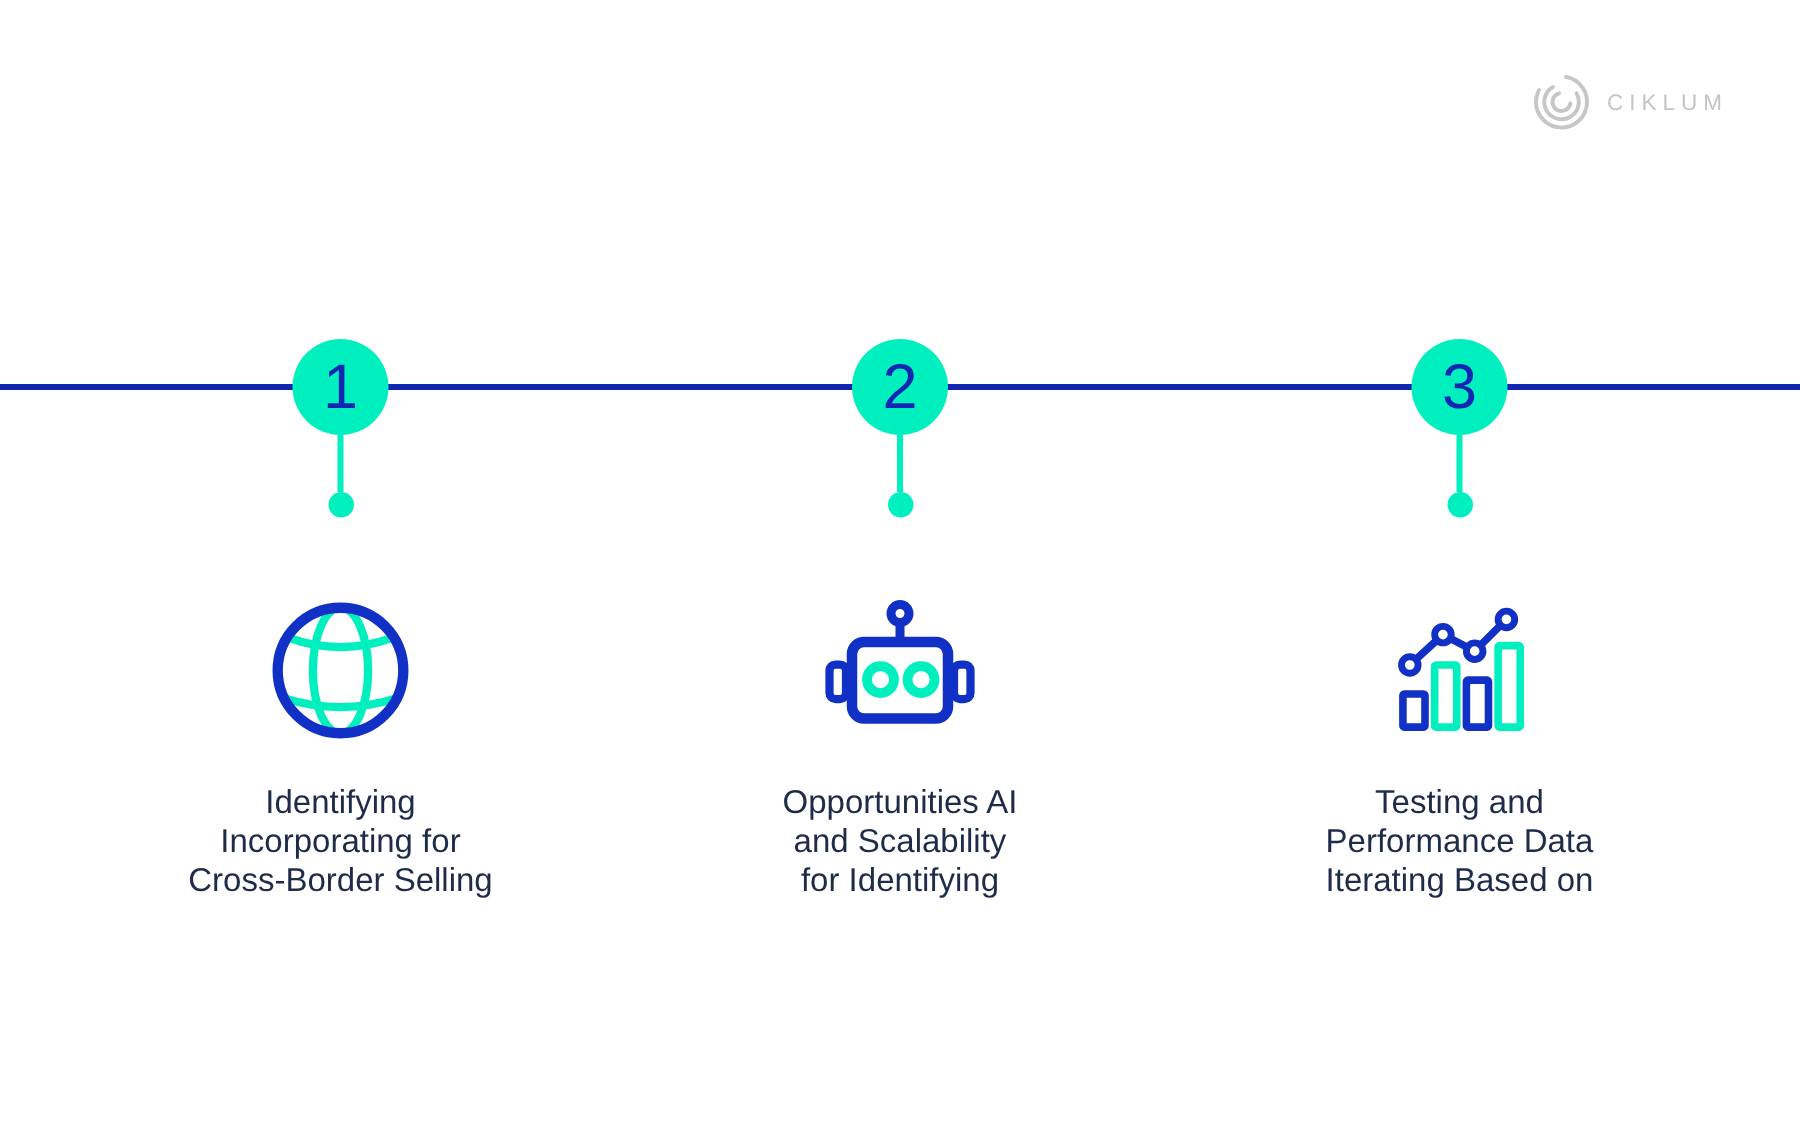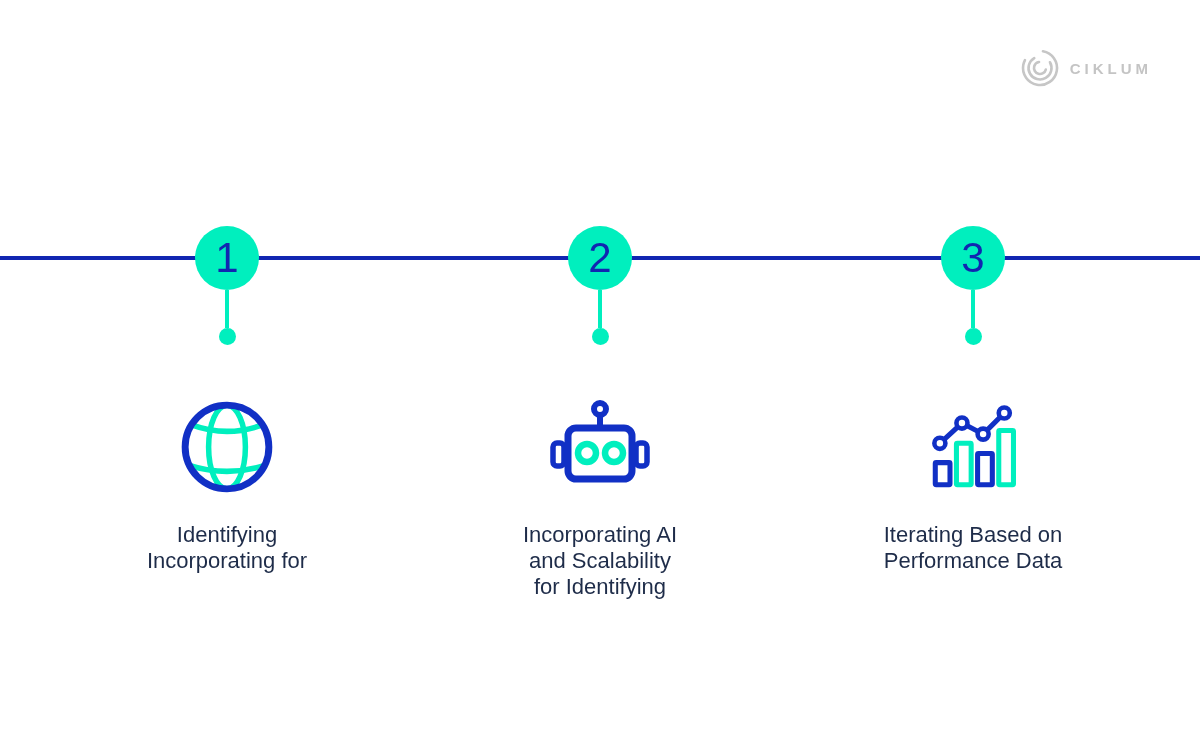--- a/index.html
+++ b/index.html
@@ -22,21 +22,21 @@
     top: 48px;
     right: 48px;
     display: flex;
     align-items: center;
     gap: 10px;
   }
   .logo .wordmark {
     font-size: 15px;
     letter-spacing: 4px;
     color: #c4c4c4;
-    font-weight: 700;
+    font-weight: 400;
   }
 
   
   .timeline-line {
     position: absolute;
     left: 0;
     right: 0;
     top: 256px;
     height: 4px;
     background: #1126b1;
@@ -124,20 +124,21 @@
       <svg width="92" height="92" viewBox="0 0 100 100">
         <ellipse cx="50" cy="50" rx="20" ry="45.5" fill="none" stroke="#00efbe" stroke-width="6"></ellipse>
         <path d="M 11.5 26 Q 50 40 88.5 26" fill="none" stroke="#00efbe" stroke-width="6"></path>
         <path d="M 9 70 Q 50 83 91 70" fill="none" stroke="#00efbe" stroke-width="6"></path>
         <circle cx="50" cy="50" r="45.5" fill="none" stroke="#1130c5" stroke-width="7.5"></circle>
       </svg>
     </div>
     <div class="title">
       <div>Identifying</div>
       <div>Incorporating for</div>
+      <div>Cross-Border Selling</div>
     </div>
   </section>
 
   <section class="step step-2">
     <div class="badge">
       <span>2</span>
     </div>
     <div class="stem"></div>
     <div class="dot"></div>
     <div class="icon-zone">
@@ -147,21 +148,21 @@
           <line x1="50" y1="18" x2="50" y2="31" stroke-width="6"></line>
           <rect x="3" y="46" width="11" height="23" rx="4" stroke-width="5.5"></rect>
           <rect x="86" y="46" width="11" height="23" rx="4" stroke-width="5.5"></rect>
           <rect x="18" y="31" width="64" height="51" rx="8" stroke-width="7"></rect>
         </g>
         <circle cx="37" cy="56" r="9" fill="none" stroke="#00efbe" stroke-width="6.5"></circle>
         <circle cx="64" cy="56" r="9" fill="none" stroke="#00efbe" stroke-width="6.5"></circle>
       </svg>
     </div>
     <div class="title">
-      <div>Incorporating AI</div>
+      <div>Opportunities AI</div>
       <div>and Scalability</div>
       <div>for Identifying</div>
     </div>
   </section>
 
   <section class="step step-3">
     <div class="badge">
       <span>3</span>
     </div>
     <div class="stem"></div>
@@ -177,18 +178,19 @@
         <polyline points="14,46 38,24 61,36 84,13" fill="none" stroke="#1130c5" stroke-width="5.5" stroke-linejoin="round"></polyline>
         <g fill="#ffffff" stroke="#1130c5" stroke-width="5">
           <circle cx="14" cy="46" r="6"></circle>
           <circle cx="38" cy="24" r="6"></circle>
           <circle cx="61" cy="36" r="6"></circle>
           <circle cx="84" cy="13" r="6"></circle>
         </g>
       </svg>
     </div>
     <div class="title">
+      <div>Testing and</div>
+      <div>Performance Data</div>
       <div>Iterating Based on</div>
-      <div>Performance Data</div>
     </div>
   </section>
 
 </div>
 
 </body></html>

